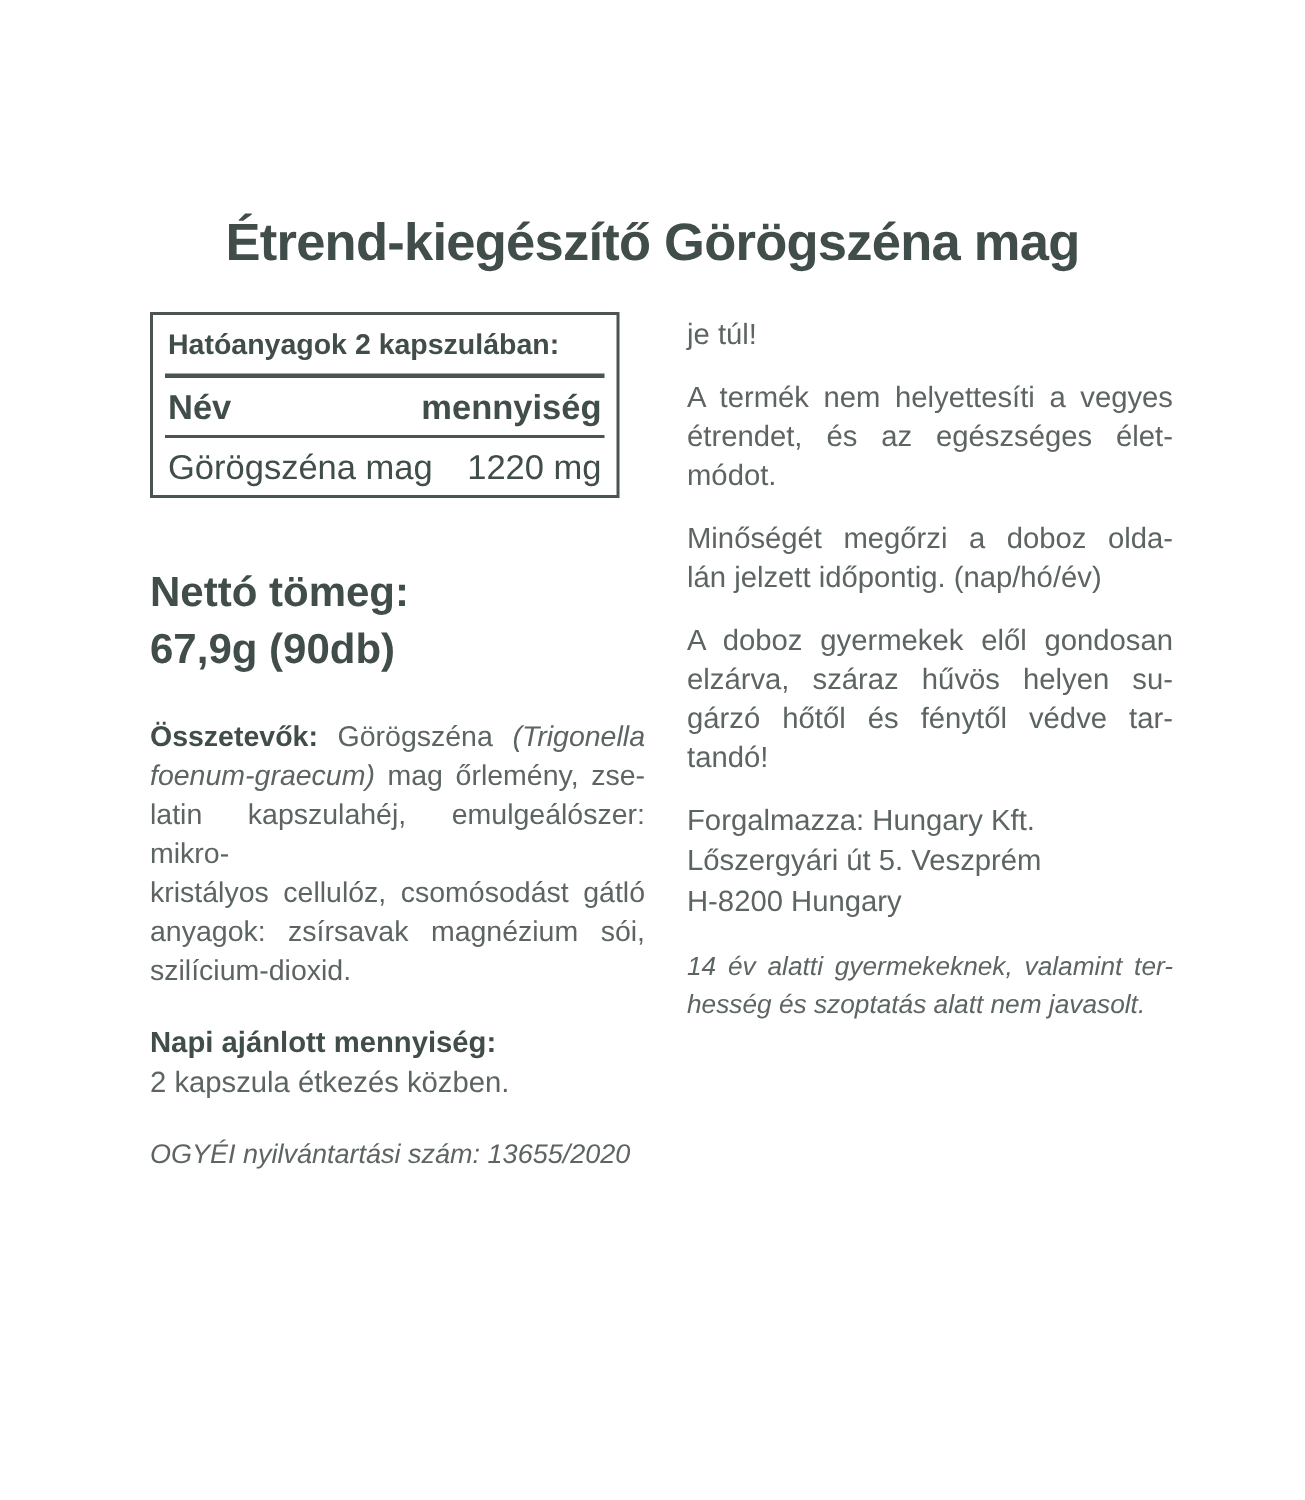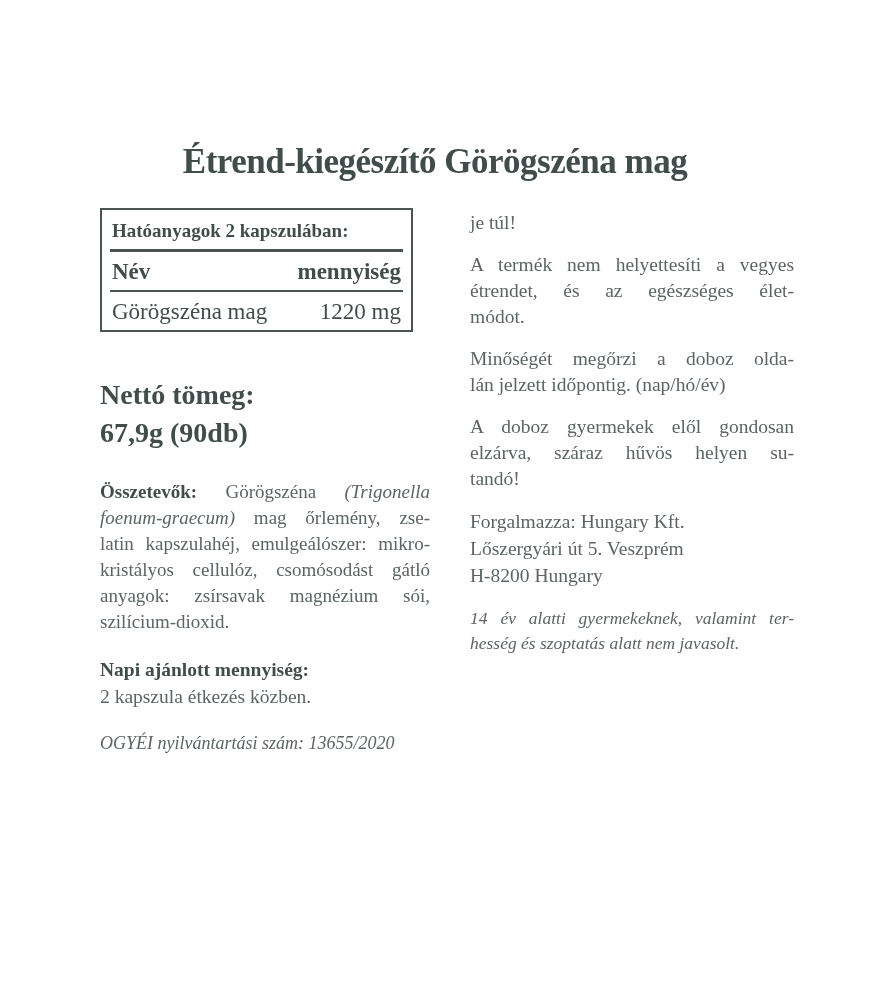--- a/index.html
+++ b/index.html
@@ -10,39 +10,37 @@
   }
   *{box-sizing:border-box;}
   html,body{margin:0;padding:0;background:#fff;}
   body{font-family:"Liberation Sans",sans-serif;color:var(--ink);}
   .sheet{
     position:relative;
     width:870px;height:968px;
     margin:0 auto;
     background:var(--bg);
     overflow:hidden;
-    font-family:Liberation Serif, serif;
   }
   
   .page-title{
     margin:0;
     padding:141px 40px 0;
     text-align:center;
     font-size:35px;
     line-height:42px;
     font-weight:bold;
     letter-spacing:-0.5px;
     color:var(--ink-dark);
   }
   
   .columns{
     display:flex;
     padding-left:100px;
     margin-top:25px;
-    gap:12px;
   }
   .col-left{width:330px;}
   .col-right{width:324px;margin-left:28px;padding-top:2px;}
   
   .ing-table{
     border:2px solid var(--rule);
     color:var(--ink-dark);
     width:313px;
   }
   .t-header{
@@ -158,20 +156,21 @@
       </p>
 
       <p class="para">
         <span class="jl">Minőségét megőrzi a doboz olda-</span>
         <span class="jl last">lán jelzett időpontig. (nap/hó/év)</span>
       </p>
 
       <p class="para">
         <span class="jl">A doboz gyermekek elől gondosan</span>
         <span class="jl">elzárva, száraz hűvös helyen su-</span>
+        <span class="jl">gárzó hőtől és fénytől védve tar-</span>
         <span class="jl last">tandó!</span>
       </p>
 
       <div class="distributor">
         <span class="pl">Forgalmazza: Hungary Kft.</span>
         <span class="pl">Lőszergyári út 5. Veszprém</span>
         <span class="pl">H-8200 Hungary</span>
       </div>
 
       <p class="para note">

